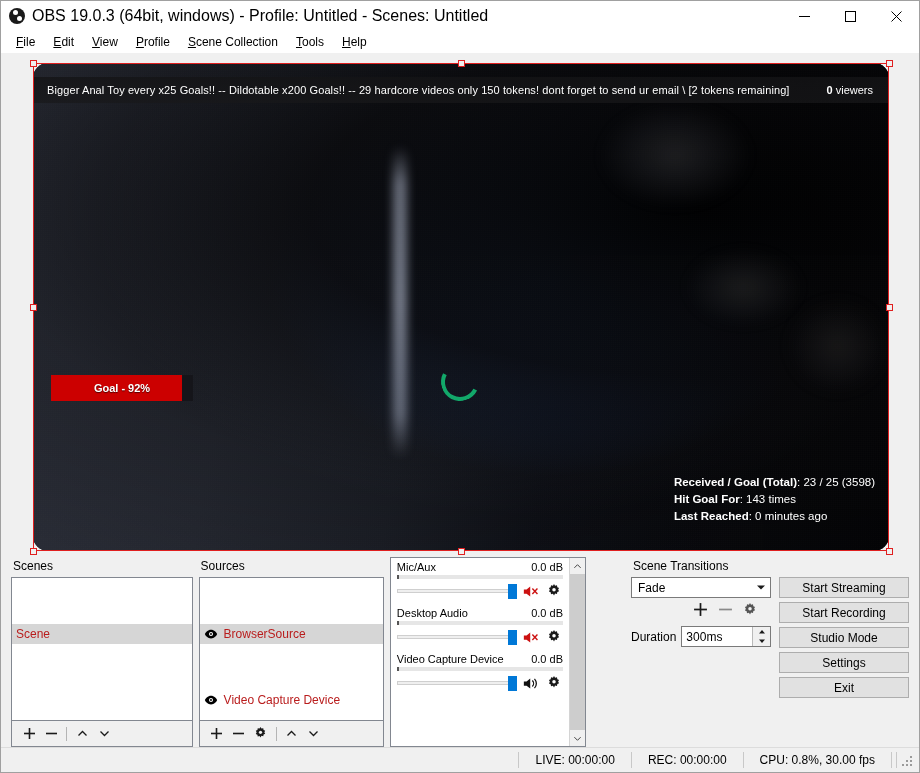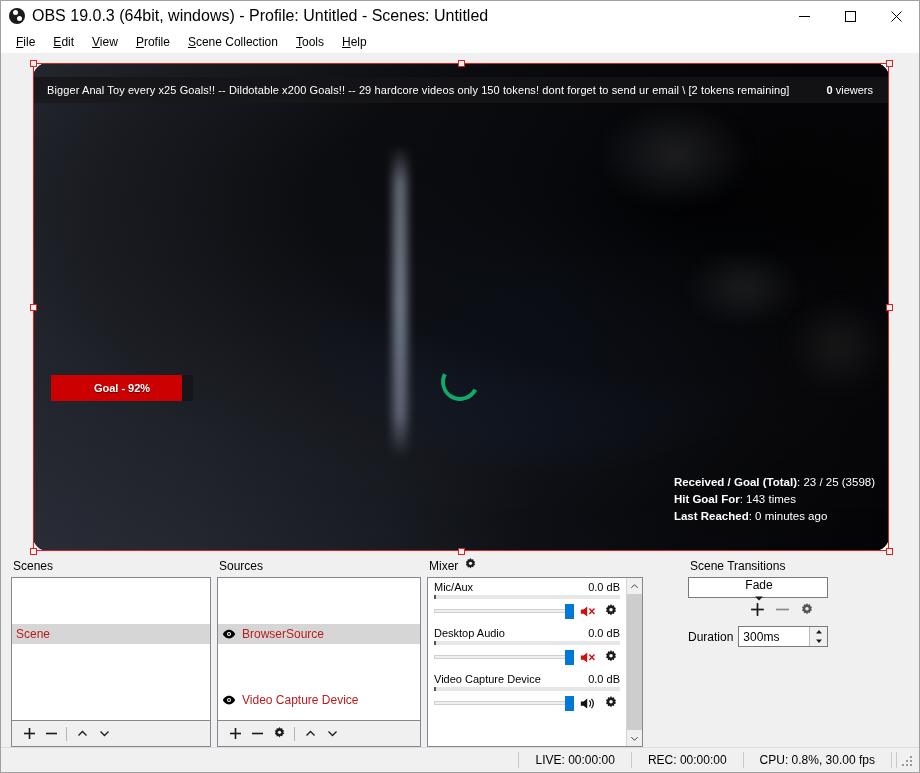--- a/index.html
+++ b/index.html
@@ -279,21 +279,21 @@
     align-items: center;
   }
   .scroll-arrow { height: 16px; display:flex; align-items:center; justify-content:center; width:100%; }
   .scroll-thumb { flex: 1 1 auto; width: 100%; background: #cdcdcd; margin: 0; }
   
   .trans-body { display: flex; gap: 8px; flex: 1 1 auto; }
   .trans-left { width: 140px; }
   .combo {
     height: 21px; border: 1px solid #7a7a7a; background: #ffffff;
     display: flex; align-items: center; justify-content: space-between;
-    padding: 0 4px 0 6px; font-size: 12px; box-sizing: border-box; flex-direction: column;
+    padding: 0 4px 0 6px; font-size: 12px; box-sizing: border-box;
   }
   .trans-btnrow {
     display: flex; align-items: center; justify-content: flex-end; gap: 10px;
     height: 26px; padding-right: 14px;
   }
   .dur-row { display: flex; align-items: center; gap: 5px; margin-top: 2px; }
   .dur-label { font-size: 12px; }
   .spinbox {
     flex: 1 1 auto; height: 21px; border: 1px solid #7a7a7a; background:#fff;
     display: flex; align-items: center; justify-content: space-between;
@@ -504,29 +504,20 @@
         </div>
         <div class="tb-btn">
           <svg width="13" height="13" viewBox="0 0 13 13">
               <polyline points="2.5,4.5 6.5,8.5 10.5,4.5" fill="none" stroke="#1a1a1a" stroke-width="1.3"></polyline>
             </svg>
         </div>
       </div>
     </div>
 
     <div class="dock mixer-dock">
-      <div class="dock-title">
-        <span>Mixer</span>
-        <span>
-          <svg width="13" height="13" viewBox="0 0 16 16">
-              <path d="M8 0l1.2 1.9 2.2-.5.4 2.2 2 .9-1.1 1.9 1.1 1.9-2 .9-.4 2.2-2.2-.5L8 13 6.8 11.1l-2.2.5-.4-2.2-2-.9 1.1-1.9L2.2 4.5l2-.9.4-2.2 2.2.5z" fill="#1a1a1a"></path>
-              <circle cx="8" cy="6.5" r="2" fill="#f0f0f0"></circle>
-            </svg>
-        </span>
-      </div>
       <div class="mixer-box">
         <div class="mixer-chans">
 
           <div class="chan">
             <div class="chan-head">
               <span>Mic/Aux</span>
               <span>0.0 dB</span>
             </div>
             <div class="meter"></div>
             <div class="chan-row">
@@ -664,20 +655,27 @@
                 </span>
                 <span class="spin-dn">
                   <svg width="8" height="6" viewBox="0 0 8 6">
                       <polygon points="1,1.5 7,1.5 4,5" fill="#1a1a1a"></polygon>
                     </svg>
                 </span>
               </span>
             </span>
           </div>
         </div>
+        <div class="ctrl-btns">
+          <div class="ctrl-btn">Start Streaming</div>
+          <div class="ctrl-btn">Start Recording</div>
+          <div class="ctrl-btn">Studio Mode</div>
+          <div class="ctrl-btn">Settings</div>
+          <div class="ctrl-btn">Exit</div>
+        </div>
       </div>
     </div>
 
   </div>
 
   <div class="statusbar">
     <div class="st-sep"></div>
     <div class="st-cell">LIVE: 00:00:00</div>
     <div class="st-sep"></div>
     <div class="st-cell">REC: 00:00:00</div>

